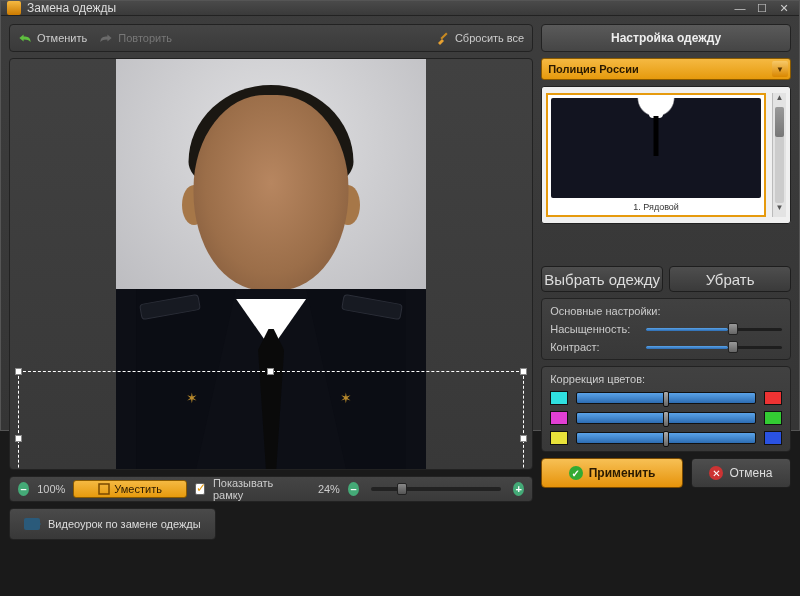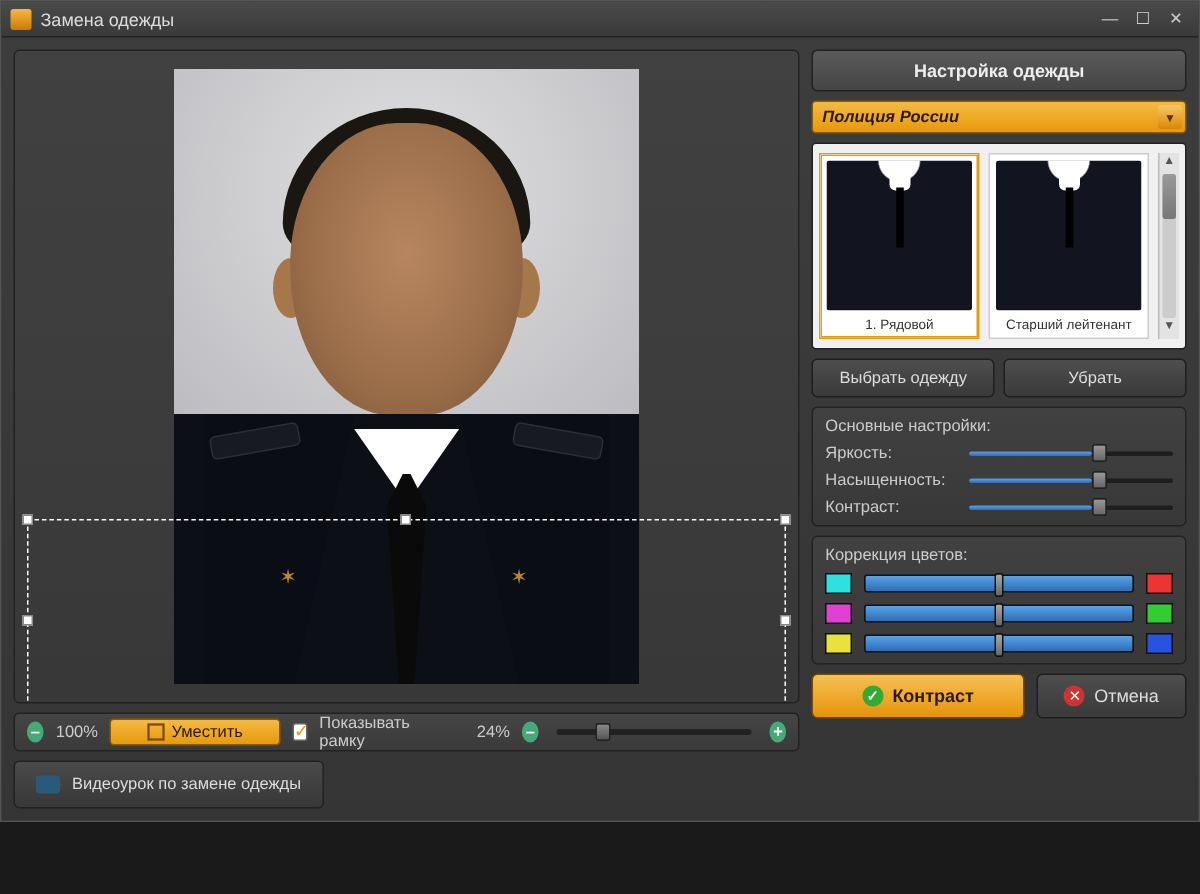--- a/index.html
+++ b/index.html
@@ -1,18 +1,18 @@
 <!DOCTYPE html>
 <html><head>
 <meta charset="utf-8">
 <style>
 * { box-sizing: border-box; margin: 0; padding: 0; font-family: Tahoma, Arial, sans-serif; }
 body { background: #1a1a1a; width: 800px; height: 596px; overflow: hidden; }
 
-.window { width: 800px; height: 548px; background: linear-gradient(#3d3d3d,#353535); border: 1px solid #555; display: flex; flex-direction: column; justify-content: center; }
+.window { width: 800px; height: 431px; background: linear-gradient(#3d3d3d,#353535); border: 1px solid #555; display: flex; flex-direction: column; }
 
 .titlebar { height: 24px; background: linear-gradient(#4a4a4a,#3a3a3a); display: flex; align-items: center; padding: 0 6px; border-bottom: 1px solid #222; }
 .titlebar .app-icon { width: 14px; height: 14px; background: linear-gradient(#f5b942,#cc7a00); border-radius: 2px; margin-right: 6px; }
 .titlebar .title { color: #ddd; font-size: 12px; flex: 1; }
 .titlebar .win-btn { width: 18px; height: 14px; margin-left: 4px; color: #ccc; text-align: center; font-size: 11px; line-height: 14px; cursor: pointer; }
 
 .content { flex: 1; display: flex; gap: 8px; padding: 8px; }
 
 .left { flex: 1; display: flex; flex-direction: column; gap: 6px; }
 .right { width: 256px; display: flex; flex-direction: column; gap: 6px; }
@@ -57,38 +57,38 @@
 .zoom-track { flex:0 0 130px; height:4px; background:#222; border-radius:2px; position:relative; margin:0 4px; }
 .zoom-thumb { position:absolute; left:20%; top:-4px; width:10px; height:12px; background:linear-gradient(#888,#555); border:1px solid #222; border-radius:2px; }
 
 .video-btn-row { height:32px; display:flex; }
 .video-btn { background: linear-gradient(#4a4a4a,#383838); border:1px solid #222; border-radius:4px; padding:6px 14px; color:#ddd; font-size:11px; display:flex; align-items:center; gap:8px; }
 .cam-icon { width:16px; height:12px; background:#2a5a7a; border-radius:2px; position:relative; }
 .cam-icon::after { content:""; position:absolute; right:-5px; top:2px; border:4px solid transparent; border-left-color:#2a5a7a; }
 
 .panel-title { height:28px; background: linear-gradient(#5a5a5a,#454545); border:1px solid #222; border-radius:4px; display:flex; align-items:center; justify-content:center; color:#eee; font-size:12px; font-weight:bold; }
 
-.combo { height:22px; background: linear-gradient(#f5b942,#e69a0d); border:1px solid #8a5a00; border-radius:3px; display:flex; align-items:center; padding:0 6px; color:#2b1a00; font-size:11px; font-weight:bold; position:relative;font-style:italic; }
+.combo { height:22px; background: linear-gradient(#f5b942,#e69a0d); border:1px solid #8a5a00; border-radius:3px; display:flex; align-items:center; padding:0 6px; color:#2b1a00; font-size:11px; font-weight:bold; position:relative; }
 .combo .dd { position:absolute; right:2px; top:2px; bottom:2px; width:16px; background:linear-gradient(#f7c867,#d98700); border-radius:2px; display:flex; align-items:center; justify-content:center; color:#5a3500; font-size:8px; }
 
 .gallery { background:#f0f0f0; border:1px solid #222; border-radius:3px; padding:6px 4px; display:flex; gap:6px; height:138px; overflow:hidden; }
 .thumb { flex:1; background:#fff; border:1px solid #ccc; display:flex; flex-direction:column; align-items:center; padding:4px; gap:4px; }
 .thumb.sel { border:1px solid #e69a0d; box-shadow:0 0 0 1px #e69a0d inset; }
 .thumb .mini { width:100%; flex:1; background: radial-gradient(circle at 50% 0%, #fff 0%, #fff 12%, transparent 13%), #121420; position:relative; border-radius:2px; }
 .thumb .mini::before { content:""; position:absolute; left:50%; top:6px; transform:translateX(-50%); width:14px; height:14px; background:#fff; border-radius:0 0 4px 4px; }
 .thumb .mini::after { content:""; position:absolute; left:50%; top:18px; transform:translateX(-50%); width:5px; height:40px; background:#000; }
 .thumb .cap { font-size:9px; color:#333; text-align:center; white-space:nowrap; }
 .gallery .scrollbar { width:14px; background:#e3e3e3; border-left:1px solid #bbb; position:relative; }
 .gallery .sbg { position:absolute; top:14px; bottom:14px; left:2px; right:2px; background:#ccc; border-radius:2px; }
 .gallery .sthumb { position:absolute; top:14px; left:2px; right:2px; height:30px; background:linear-gradient(#999,#777); border-radius:2px; }
 .gallery .sa { position:absolute; left:0; right:0; height:14px; font-size:8px; text-align:center; color:#555; }
 .gallery .sa.up{top:0}.gallery .sa.dn{bottom:0}
 
 .btn-row { display:flex; gap:6px; }
-.btn { flex:1; height:26px; background: linear-gradient(#4e4e4e,#3a3a3a); border:1px solid #1e1e1e; border-radius:4px; color:#ddd; font-size:11px; display:flex; align-items:center; justify-content:center; gap:6px; }
+.btn { flex:1; height:26px; background: linear-gradient(#4e4e4e,#3a3a3a); border:1px solid #1e1e1e; border-radius:4px; color:#ddd; font-size:15px; display:flex; align-items:center; justify-content:center; gap:6px;margin-top:36px; }
 
 .ctrl-group { background: linear-gradient(#414141,#383838); border:1px solid #222; border-radius:4px; padding:6px 8px; color:#ccc; font-size:11px; display:flex; flex-direction:column; gap:6px; }
 .slider-row { display:flex; align-items:center; gap:6px; }
 .slider-row .lbl { width:90px; }
 .slider { flex:1; height:12px; position:relative; }
 .slider .track { position:absolute; left:0; right:0; top:5px; height:3px; background:#1e1e1e; border-radius:2px; }
 .slider .fill { position:absolute; left:0; top:5px; height:3px; background:linear-gradient(#5aa3e8,#2d6db3); border-radius:2px; }
 .slider .thumb { position:absolute; top:0; width:8px; height:12px; background:linear-gradient(#999,#666); border:1px solid #222; border-radius:2px; }
 .spin { width:48px; height:18px; background:#fff; border:1px solid #888; border-radius:2px; font-size:10px; display:flex; align-items:center; padding:0 4px; color:#222; position:relative; }
 .spin .arrows { position:absolute; right:1px; top:1px; bottom:1px; width:12px; display:flex; flex-direction:column; }
@@ -118,20 +118,42 @@
     <div class="title">Замена одежды</div>
     <div class="win-btn">—</div>
     <div class="win-btn">☐</div>
     <div class="win-btn">✕</div>
   </div>
 
   <div class="content">
 
     <div class="left">
 
+      <div class="toolbar">
+        <div class="tbtn">
+          <svg class="arrow-icon" viewBox="0 0 20 14">
+              <path d="M8 2 L2 7 L8 12 L8 9 C14 9 17 11 18 13 C18 6 14 5 8 5 Z" fill="#5fbf3f"></path>
+            </svg>
+          <span>Отменить</span>
+        </div>
+        <div class="tbtn disabled">
+          <svg class="arrow-icon" viewBox="0 0 20 14">
+              <path d="M12 2 L18 7 L12 12 L12 9 C6 9 3 11 2 13 C2 6 6 5 12 5 Z" fill="#6a6a6a"></path>
+            </svg>
+          <span>Повторить</span>
+        </div>
+        <div class="spacer"></div>
+        <div class="tbtn">
+          <svg width="14" height="14" viewBox="0 0 14 14">
+              <path d="M2 12 L6 8 L8 10 L4 14 Z" fill="#e6a030"></path>
+              <rect x="7" y="1" width="2" height="8" transform="rotate(45 8 5)" fill="#c98a20"></rect>
+            </svg>
+          <span>Сбросить все</span>
+        </div>
+      </div>
 
       <div class="canvas-area">
         <div class="photo-wrap">
           <div class="photo-bg"></div>
           <div class="hair"></div>
           <div class="ear l"></div>
             <div class="ear r"></div>
           <div class="head"></div>
           <div class="uniform-body"></div>
           <div class="lapel l"></div>
@@ -179,35 +201,31 @@
         <div class="video-btn">
           <span class="cam-icon"></span>
           <span>Видеоурок по замене одежды</span>
         </div>
       </div>
 
     </div>
 
     <div class="right">
 
-      <div class="panel-title">Настройка одежды</div>
+      <div class="panel-title">Настройка одежду</div>
 
       <div class="combo">
         <span>Полиция России</span>
         <span class="dd">▼</span>
       </div>
 
       <div class="gallery">
         <div class="thumb sel">
           <div class="mini"></div>
           <div class="cap">1. Рядовой</div>
-        </div>
-        <div class="thumb">
-          <div class="mini"></div>
-          <div class="cap">Старший лейтенант</div>
         </div>
         <div class="scrollbar">
           <div class="sa up">▲</div>
           <div class="sbg"></div>
           <div class="sthumb"></div>
           <div class="sa dn">▼</div>
         </div>
       </div>
 
       <div class="btn-row">
@@ -216,28 +234,20 @@
           </div>
         <div class="btn">
             <span>Убрать</span>
           </div>
       </div>
 
 
       <div class="ctrl-group">
         <div>Основные настройки:</div>
         <div class="slider-row">
-          <div class="lbl">Яркость:</div>
-          <div class="slider">
-              <div class="track"></div>
-              <div class="fill" style="width:60%"></div>
-              <div class="thumb" style="left:60%"></div>
-            </div>
-        </div>
-        <div class="slider-row">
           <div class="lbl">Насыщенность:</div>
           <div class="slider">
               <div class="track"></div>
               <div class="fill" style="width:60%"></div>
               <div class="thumb" style="left:60%"></div>
             </div>
         </div>
         <div class="slider-row">
           <div class="lbl">Контраст:</div>
           <div class="slider">
@@ -269,21 +279,21 @@
           <div class="color-track">
               <div class="cthumb"></div>
             </div>
           <div class="swatch blu"></div>
         </div>
       </div>
 
       <div class="footer-btns">
         <div class="btn-apply">
           <span class="ok-icon">✓</span>
-          <span>Контраст</span>
+          <span>Применить</span>
         </div>
         <div class="btn-cancel">
           <span class="x-icon">✕</span>
           <span>Отмена</span>
         </div>
       </div>
 
     </div>
 
   </div>

